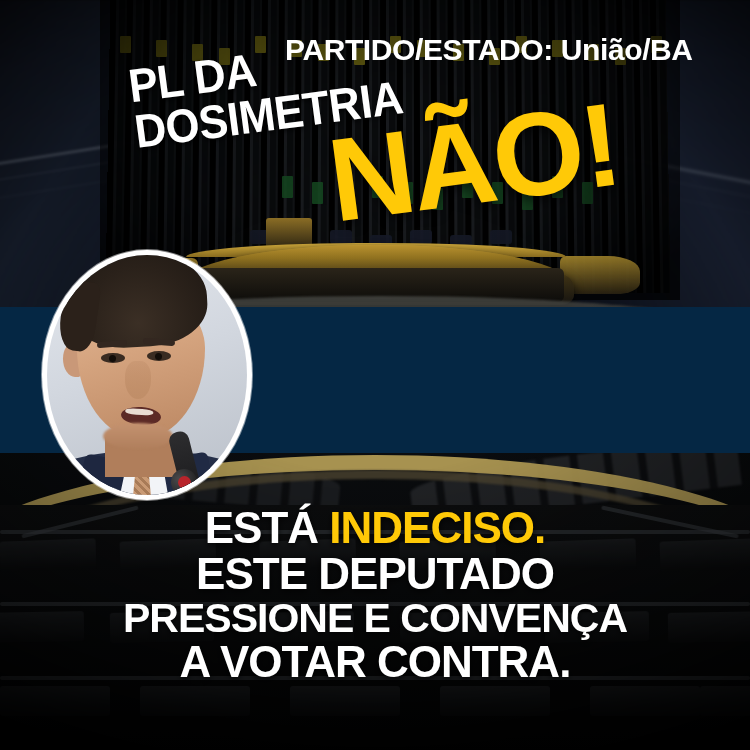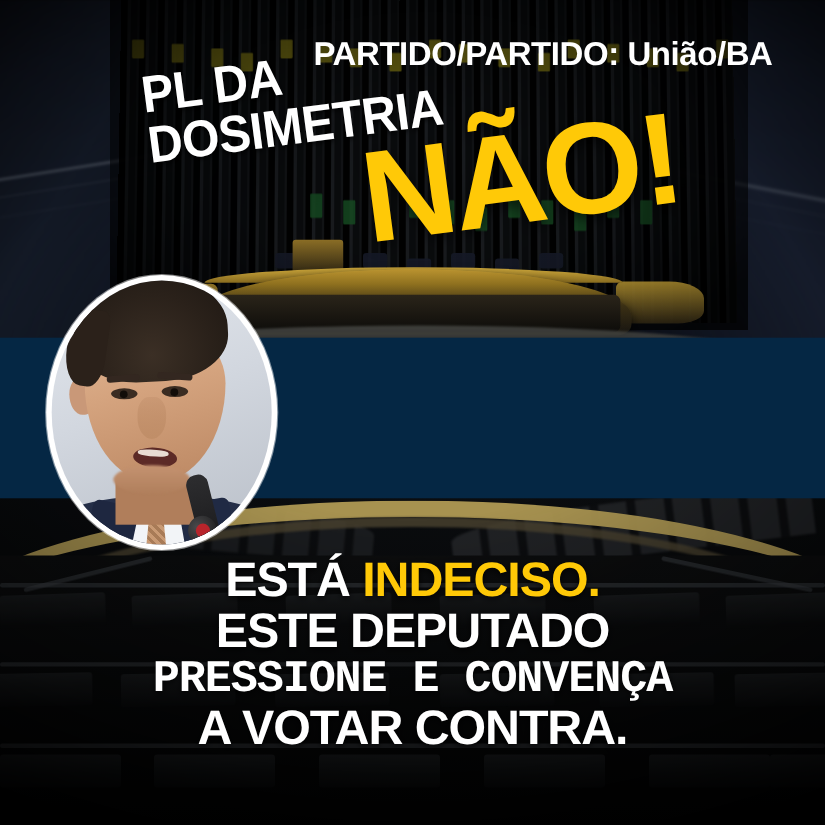--- a/index.html
+++ b/index.html
@@ -320,21 +320,21 @@
     color:#fff;
     font-weight:900;
     font-size:44px;
     line-height:1.04;
     letter-spacing:-1px;
     text-transform:uppercase;
     white-space:nowrap;
     text-shadow:0 2px 6px rgba(0,0,0,.8);
     font-family:"Liberation Sans", sans-serif;
   }
-  .cta-line.sm{ font-size:41px;font-family:Liberation Mono, monospace; }
+  .cta-line.sm{ font-size:41px; }
   .hl-yellow{ color:#FFC907; }
 </style>
 </head>
 <body>
 
 <div class="poster">
 
   <div class="bg">
     <div class="bg-base"></div>
     <div class="wall-left"></div>
@@ -423,21 +423,21 @@
   </div>
 
   <div class="headline">
     <div class="hl-line">PL DA</div>
     <div class="hl-line">DOSIMETRIA</div>
   </div>
   <div class="nao">NÃO!</div>
 
   <div class="banner"></div>
   <div class="banner-text">
-    <div class="dep-party">PARTIDO/PARTIDO: União/BA</div>
+    <div class="dep-party">PARTIDO/ESTADO: União/BA</div>
   </div>
 
   <div class="portrait">
     <div class="portrait-frame">
       <div class="portrait-img">
         <div class="suit"></div>
         <div class="shirt"></div>
         <div class="tie"></div>
         <div class="lapel-l"></div>
         <div class="lapel-r"></div>

